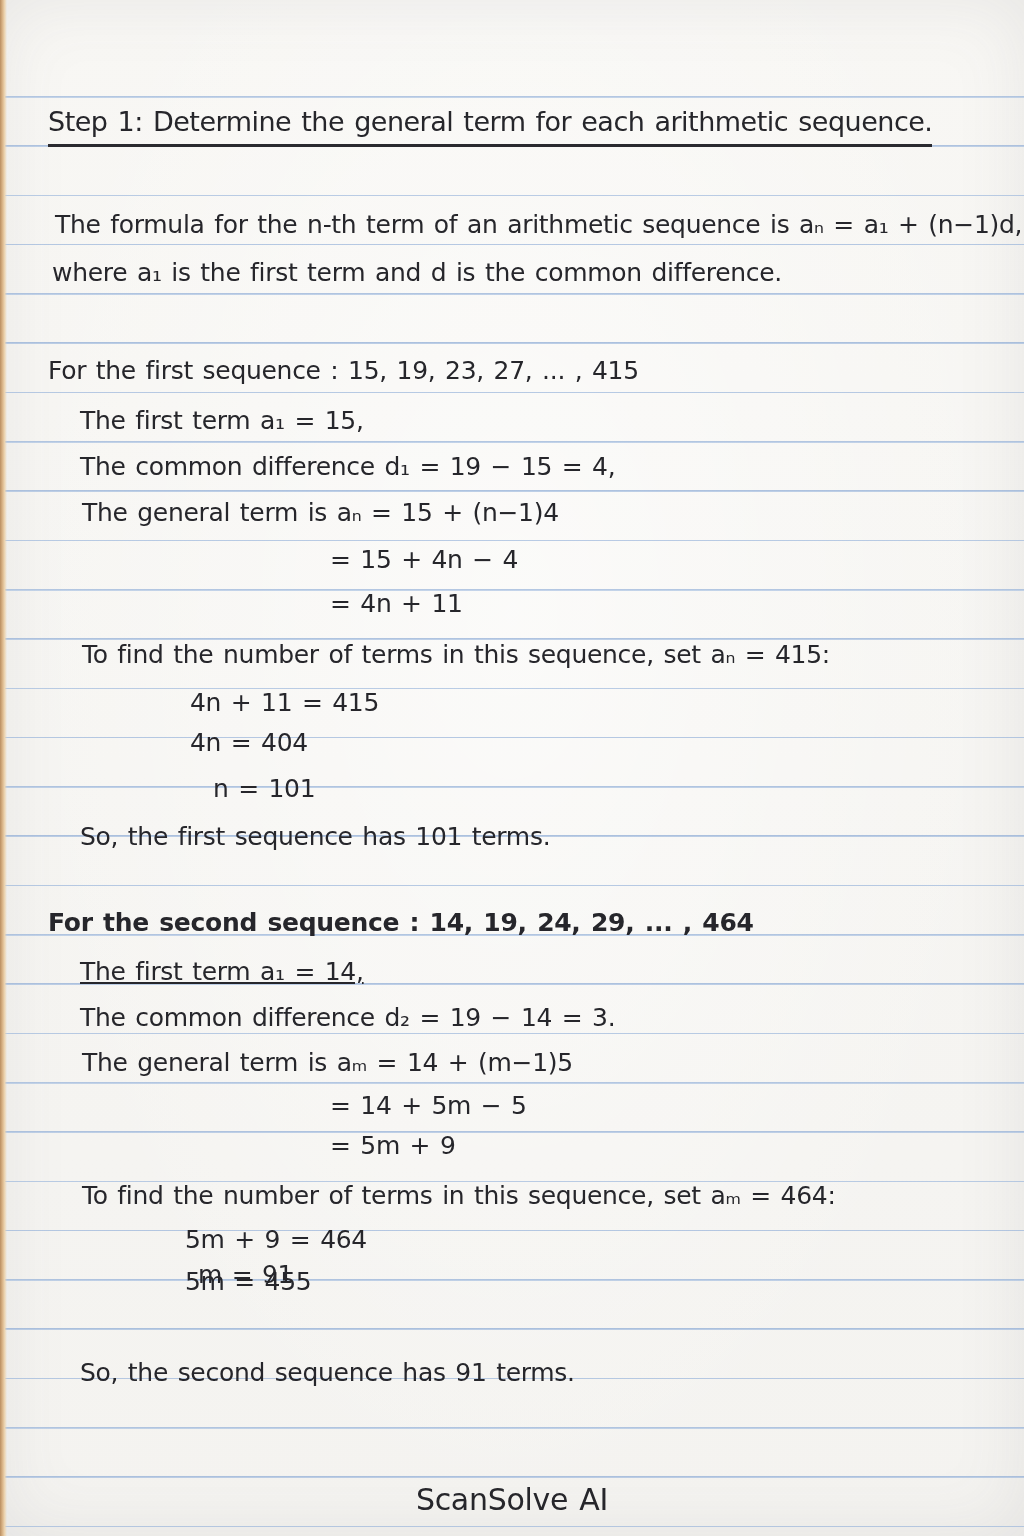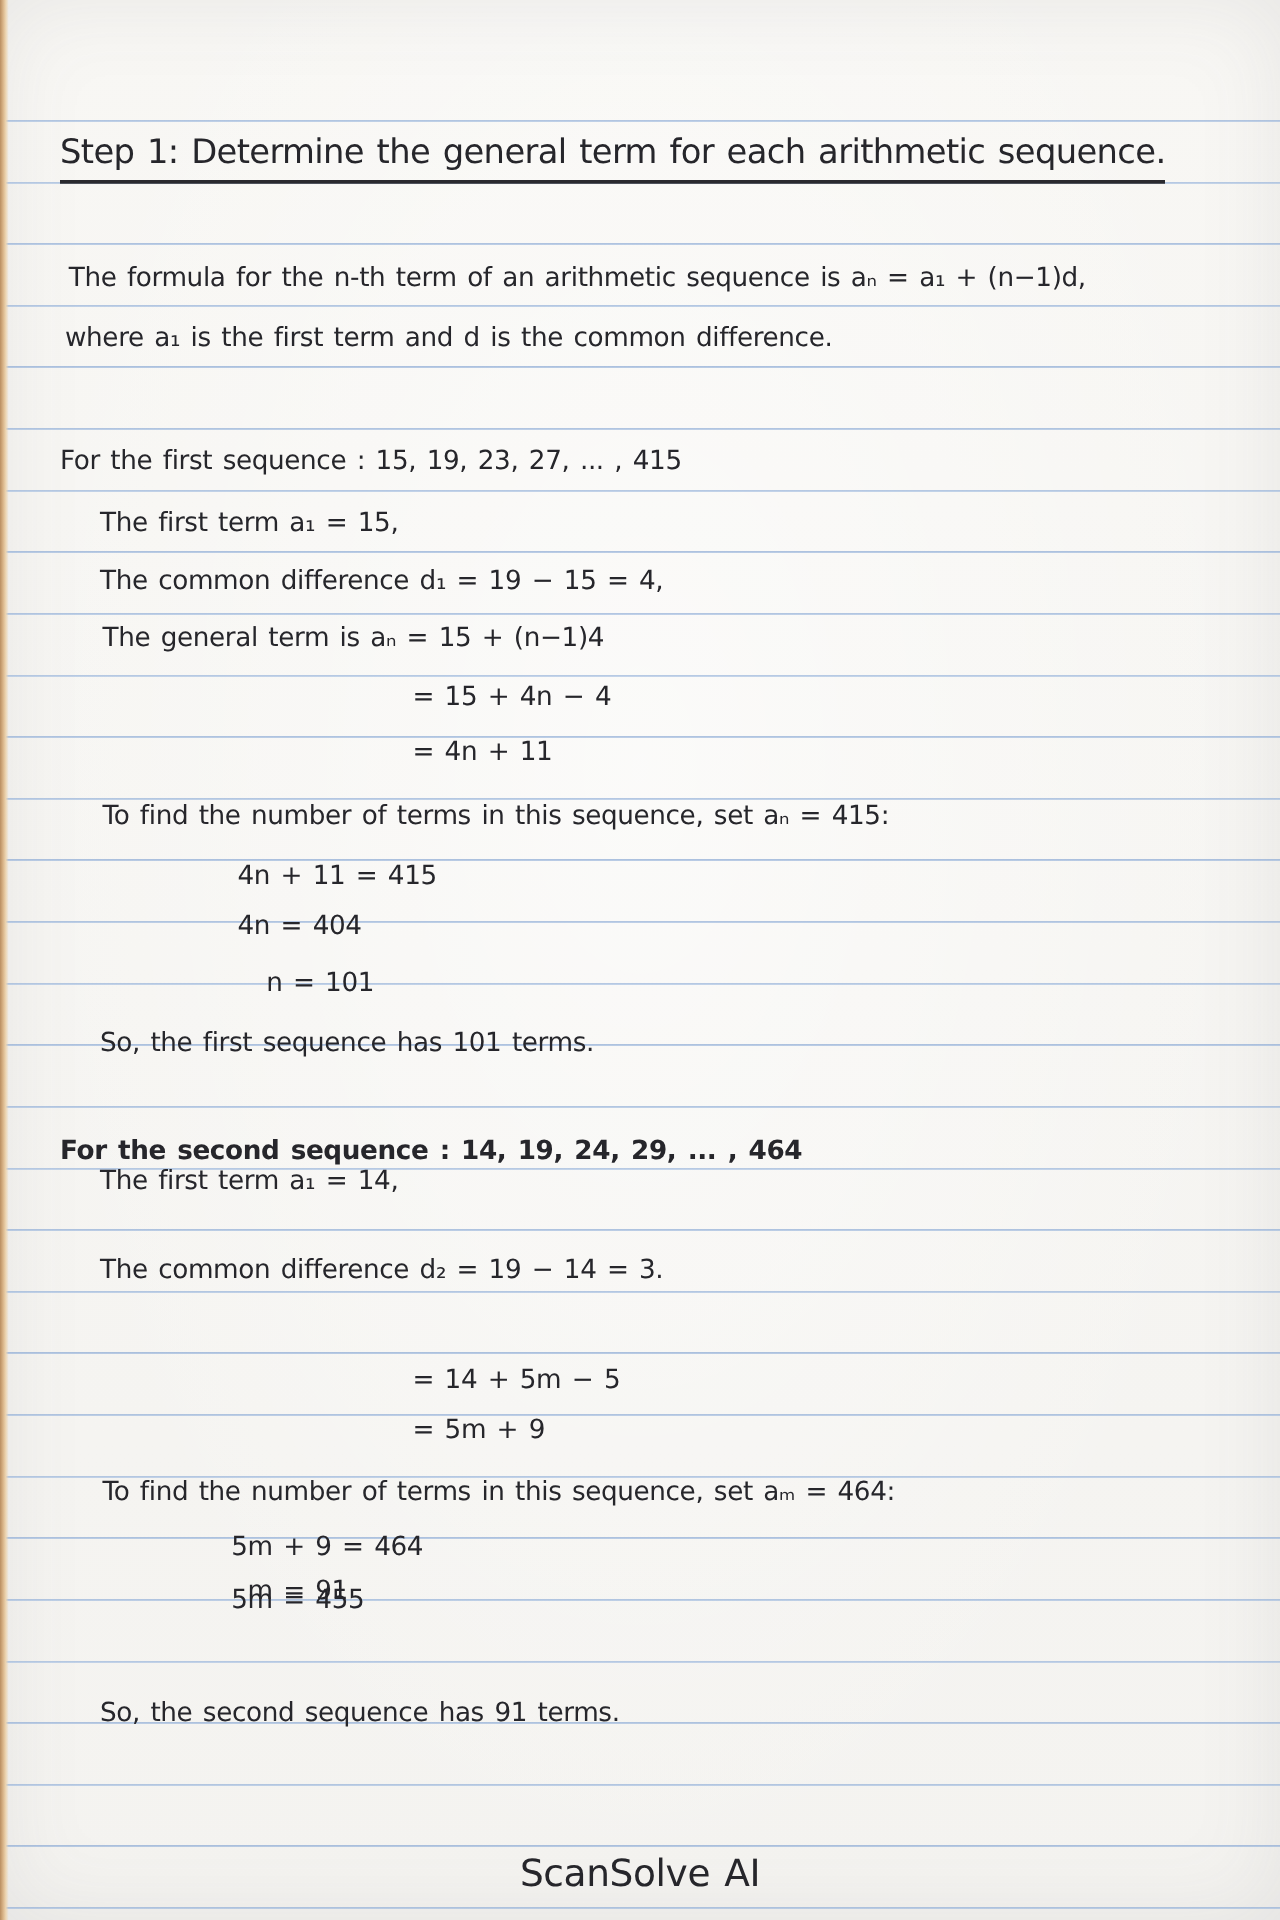--- a/index.html
+++ b/index.html
@@ -45,21 +45,21 @@
     left: 0; top: 0; bottom: 0;
     width: 7px;
     background: linear-gradient(to right,
       #b98e61 0%, #d9b488 35%, #ecd4b0 65%, rgba(236,212,176,0) 100%);
     pointer-events: none;
   }
   
   .line {
     position: absolute;
     color: #26262b;
-    font-size: 21px;
+    font-size: 25px;
     letter-spacing: -0.3px;
     word-spacing: 2px;
     white-space: nowrap;
   }
   .title-line {
     font-size: 27px;
     letter-spacing: -0.5px;
   }
   .title-underline {
     display: inline-block;
@@ -83,21 +83,21 @@
   .l-s1c    { top: 498px;  left: 82px;  }
   .l-s1d    { top: 545px;  left: 330px; }
   .l-s1e    { top: 589px;  left: 330px; }
   .l-s1f    { top: 640px;  left: 82px;  }
   .l-s1g    { top: 688px;  left: 190px; }
   .l-s1i    { top: 728px;  left: 190px; }
   .l-s1j    { top: 774px;  left: 202px; margin-left: 11px; }
   .l-s1k    { top: 822px;  left: 80px;  }
 
   .l-s2h    { top: 908px;  left: 48px; font-weight: bold;  }
-  .l-s2a    { top: 932px;  left: 80px;  }
+  .l-s2a    { top: 957px;  left: 80px; text-decoration: underline;  }
   .l-s2b    { top: 1003px; left: 80px;  }
   .l-s2c    { top: 1048px; left: 82px;  }
   .l-s2d    { top: 1091px; left: 330px; }
   .l-s2e    { top: 1131px; left: 330px; }
   .l-s2f    { top: 1181px; left: 82px;  }
   .l-s2g    { top: 1225px; left: 185px; }
   .l-s2i    { top: 1267px; left: 185px; }
   .l-s2j    { top: 1260px; left: 198px; }
   .l-s2k    { top: 1358px; left: 80px;  }
 
@@ -125,20 +125,21 @@
   <div class="line l-s1e">= 4n + 11</div>
   <div class="line l-s1f">To find the number of terms in this sequence, set  aₙ = 415:</div>
   <div class="line l-s1g">4n + 11 = 415</div>
   <div class="line l-s1i">4n = 404</div>
   <div class="line l-s1j">n = 101</div>
   <div class="line l-s1k">So, the first sequence has 101 terms.</div>
 
   <div class="line l-s2h">For the second sequence :  14, 19, 24, 29, ... , 464</div>
   <div class="line l-s2a">The first term   a₁ = 14,</div>
   <div class="line l-s2b">The common difference  d₂ = 19 − 14 = 3.</div>
+  <div class="line l-s2c">The general term is   aₘ = 14 + (m−1)5</div>
   <div class="line l-s2d">= 14 + 5m − 5</div>
   <div class="line l-s2e">= 5m + 9</div>
   <div class="line l-s2f">To find the number of terms in this sequence, set  aₘ = 464:</div>
   <div class="line l-s2g">5m + 9 = 464</div>
   <div class="line l-s2i">5m = 455</div>
   <div class="line l-s2j">m = 91</div>
   <div class="line l-s2k">So, the second sequence has 91 terms.</div>
 
   <div class="line footer-line l-footer">ScanSolve AI</div>
 </div>

